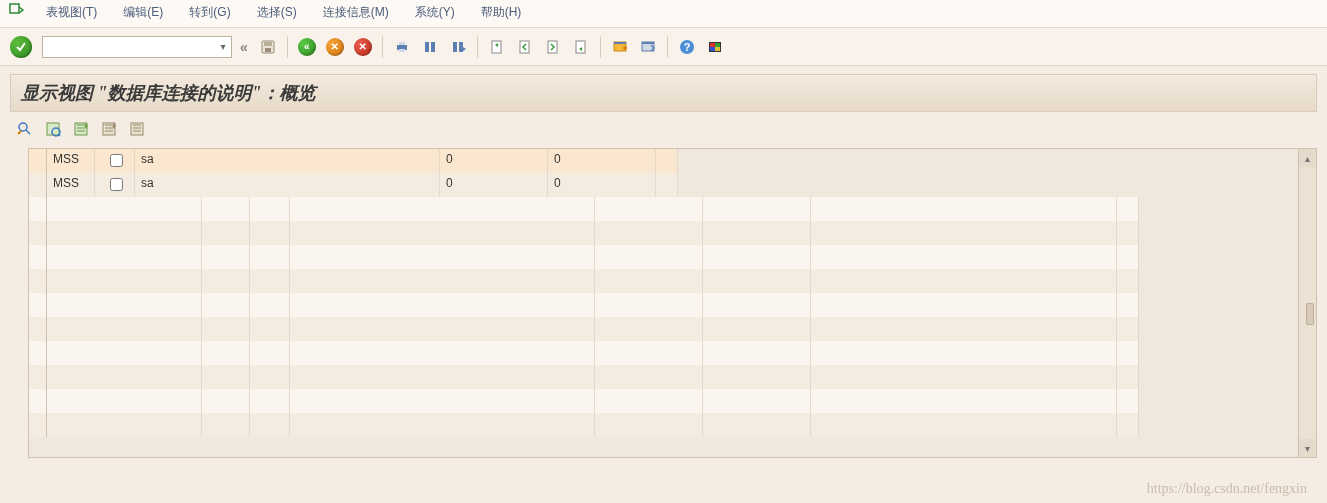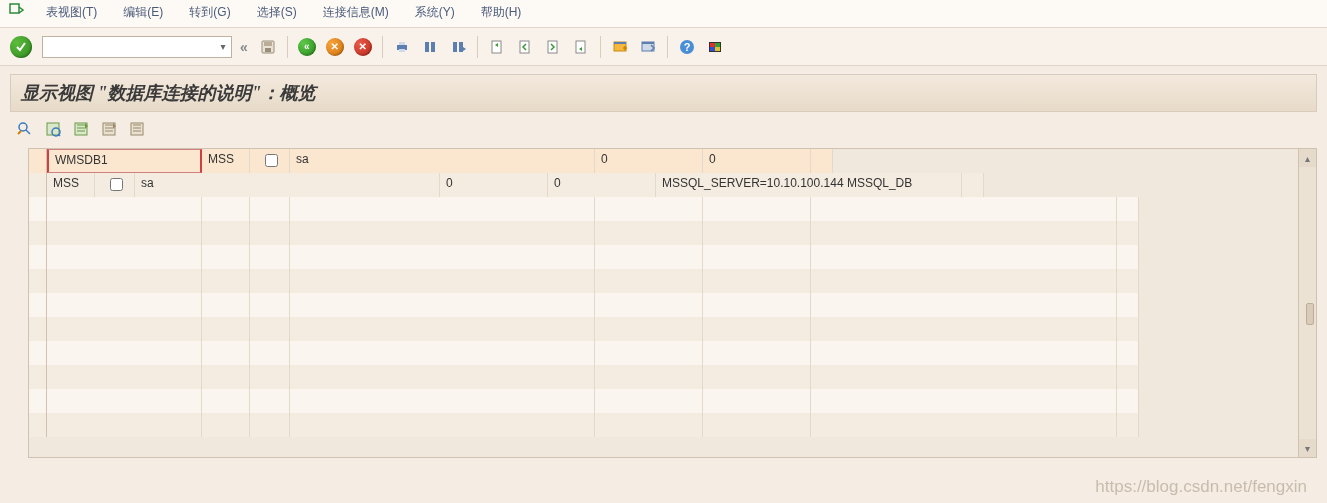--- a/index.html
+++ b/index.html
@@ -127,21 +127,21 @@
   .col-cfg{width:22px;padding:0;}
   .cfg-icon{width:100%;height:100%;display:flex;align-items:center;justify-content:center;}
   .vscroll{
     width:18px;background:#ece2d4;border-left:1px solid #cfc2b1;
     position:relative;
   }
   .vscroll .arrow{height:18px;display:flex;align-items:center;justify-content:center;color:#777;font-size:10px;cursor:pointer;background:#e6dbca;}
   .vscroll .track{position:absolute;top:18px;bottom:18px;left:0;right:0;background:#ece2d4;}
   .vscroll .arrow.bottom{position:absolute;bottom:0;width:100%;}
   .vscroll .grip{position:absolute;right:2px;top:50%;width:8px;height:22px;background:#d8cbb9;border:1px solid #bfae96;border-radius:2px;}
-  .watermark{position:absolute;bottom:6px;right:20px;color:#c8bcad;font-size:17px;font-family:Liberation Sans, sans-serif;pointer-events:none;}
+  .watermark{position:absolute;bottom:6px;right:20px;color:#c8bcad;font-size:14px;font-family:Liberation Serif, serif;pointer-events:none;}
   .selected-cell{border:1px solid #d08080;border-left:2px solid #d04040;border-right:2px solid #d04040;}
 </style>
 </head>
 <body>
 
 <div class="menubar">
   <span class="app-icon">
     <svg width="18" height="18" viewBox="0 0 18 18">
         <path d="M3 3h9v9H3z" fill="none" stroke="#2d8a3a" stroke-width="1.5"></path>
         <path d="M12 6l4 3-4 3" fill="none" stroke="#2d8a3a" stroke-width="1.5"></path>
@@ -300,36 +300,34 @@
         <path d="M5 5h8M5 8h8M5 11h8" stroke="#9a8a6a"></path>
       </svg>
   </span>
 </div>
 
 <div class="table-wrap">
   <div class="table-grid">
     <div id="tbody">
         <div class="row sel">
           <div class="td selcol"></div>
-          <div class="td col-name selected-cell">WMSDB1</div>
           <div class="td col-dbs">MSS</div>
           <div class="td col-perm"><input type="checkbox" style=""></div>
           <div class="td col-user">sa</div>
           <div class="td col-limit">0</div>
           <div class="td col-best">0</div>
           <div class="td col-cfg"></div>
         </div>
         <div class="row">
           <div class="td selcol"></div>
           <div class="td col-dbs">MSS</div>
           <div class="td col-perm"><input type="checkbox" style=""></div>
           <div class="td col-user">sa</div>
           <div class="td col-limit">0</div>
           <div class="td col-best">0</div>
-          <div class="td col-info">MSSQL_SERVER=10.10.100.144 MSSQL_DB</div>
           <div class="td col-cfg"></div>
         </div>
         <div class="row">
           <div class="td selcol"></div>
           <div class="td col-name"></div>
           <div class="td col-dbs"></div>
           <div class="td col-perm"></div>
           <div class="td col-user"></div>
           <div class="td col-limit"></div>
           <div class="td col-best"></div>

